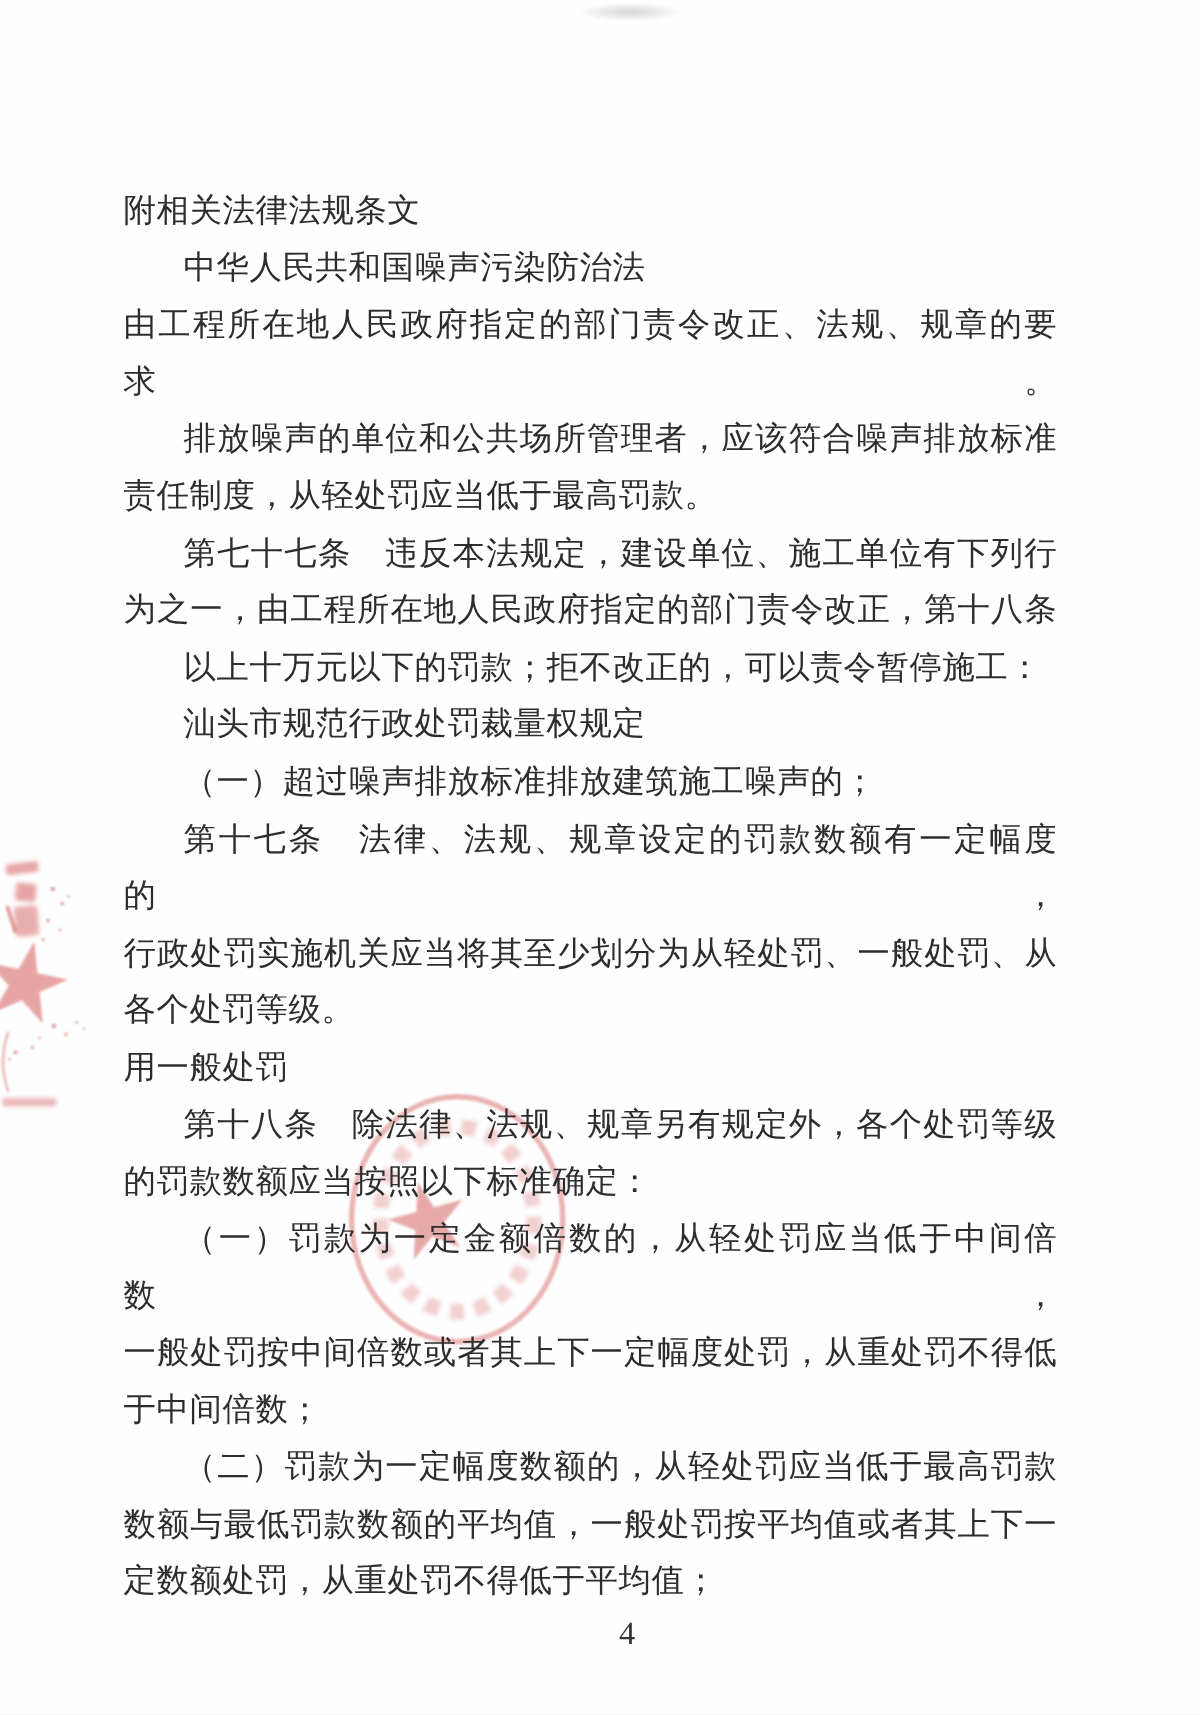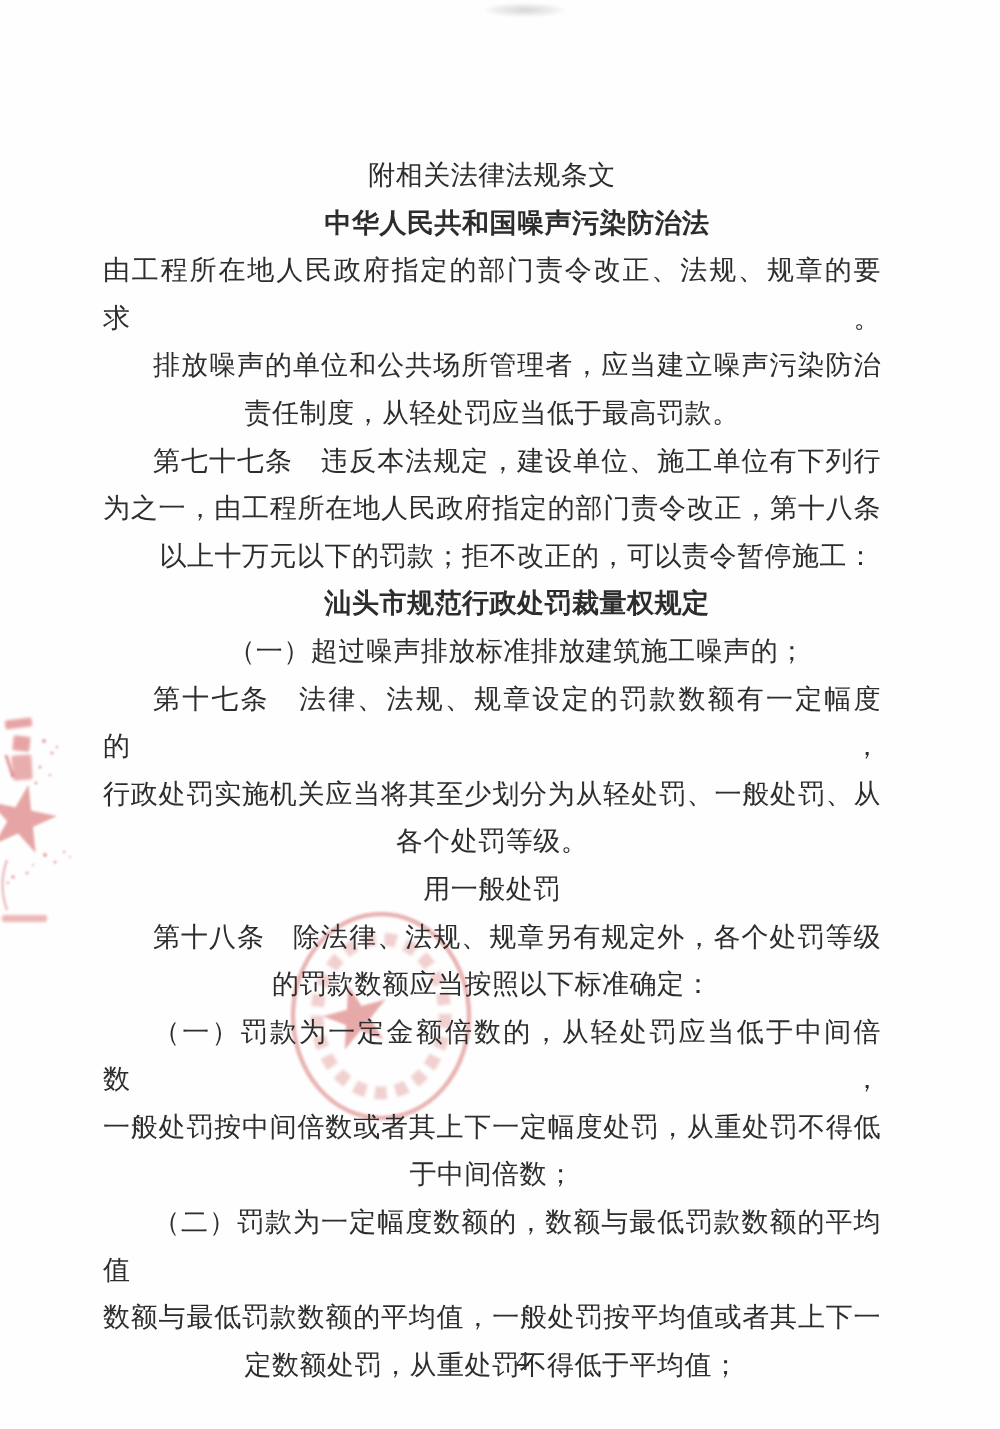--- a/index.html
+++ b/index.html
@@ -21,24 +21,24 @@
     left: 103px;
     top: 152px;
     width: 778px;
     color: #2d2d2d;
     font-size: 27px;
     line-height: 47.6px;
     letter-spacing: 0.5px;
   }
   .line {
     min-height: 47.6px;
-    text-align: center;
+    text-align: left;
   }
   .line.indent { text-indent: 50px; }
-  .line.bold   { font-weight: bold; }
+  .line.bold   { font-weight: normal; }
   .line.justify {
     text-align: justify;
     text-align-last: justify;
   }
   .page-number {
     position: absolute;
     top: 1346px;
     left: 0;
     width: 1000px;
     padding-left: 45px;
@@ -111,36 +111,36 @@
       <ellipse cx="98" cy="111" rx="88" ry="102" fill="none" stroke-width="4.5" opacity="0.42" filter="url(#blA)"></ellipse>
       <ellipse cx="98" cy="111" rx="64" ry="77" fill="none" stroke-width="13" stroke-dasharray="12 9" opacity="0.26" filter="url(#blB)"></ellipse>
       <polygon points="0,-34 7.6,-10.5 32.3,-10.5 12.4,4 20,27.5 0,13 -20,27.5 -12.4,4 -32.3,-10.5 -7.6,-10.5" transform="translate(74,113) rotate(-15)" opacity="0.48" filter="url(#blA)" stroke="none"></polygon>
     </g>
   </svg>
 
   <div class="text-block">
     <div class="line">附相关法律法规条文</div>
     <div class="line indent bold">中华人民共和国噪声污染防治法</div>
     <div class="line justify">由工程所在地人民政府指定的部门责令改正、法规、规章的要求。</div>
-    <div class="line indent justify">排放噪声的单位和公共场所管理者，应当建立噪声污染防治</div>
+    <div class="line indent justify">排放噪声的单位和公共场所管理者，应该符合噪声排放标准</div>
     <div class="line">责任制度，从轻处罚应当低于最高罚款。</div>
     <div class="line indent justify">第七十七条　违反本法规定，建设单位、施工单位有下列行</div>
     <div class="line justify">为之一，由工程所在地人民政府指定的部门责令改正，第十八条</div>
     <div class="line indent">以上十万元以下的罚款；拒不改正的，可以责令暂停施工：</div>
     <div class="line indent bold">汕头市规范行政处罚裁量权规定</div>
     <div class="line indent">（一）超过噪声排放标准排放建筑施工噪声的；</div>
     <div class="line indent justify">第十七条　法律、法规、规章设定的罚款数额有一定幅度的，</div>
     <div class="line justify">行政处罚实施机关应当将其至少划分为从轻处罚、一般处罚、从</div>
     <div class="line">各个处罚等级。</div>
     <div class="line">用一般处罚</div>
     <div class="line indent justify">第十八条　除法律、法规、规章另有规定外，各个处罚等级</div>
     <div class="line">的罚款数额应当按照以下标准确定：</div>
     <div class="line indent justify">（一）罚款为一定金额倍数的，从轻处罚应当低于中间倍数，</div>
     <div class="line justify">一般处罚按中间倍数或者其上下一定幅度处罚，从重处罚不得低</div>
     <div class="line">于中间倍数；</div>
-    <div class="line indent justify">（二）罚款为一定幅度数额的，数额与最低罚款数额的平均值</div>
+    <div class="line indent justify">（二）罚款为一定幅度数额的，从轻处罚应当低于最高罚款</div>
     <div class="line justify">数额与最低罚款数额的平均值，一般处罚按平均值或者其上下一</div>
     <div class="line">定数额处罚，从重处罚不得低于平均值；</div>
   </div>
 
   <div class="page-number">4</div>
 
 </div>
 
 </body></html>

